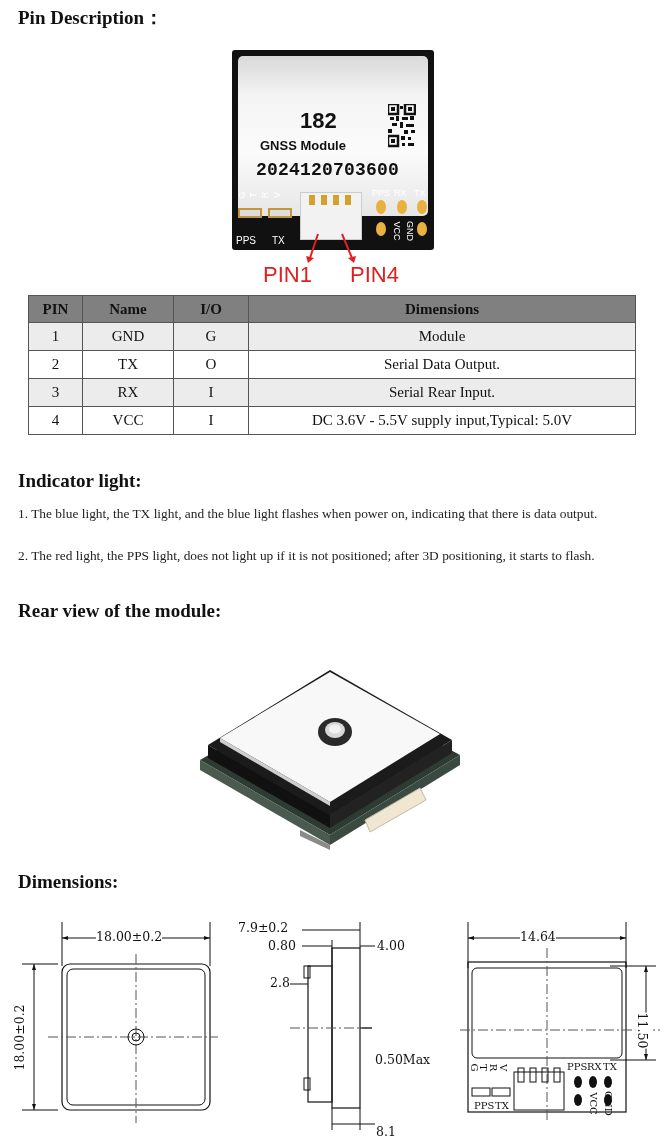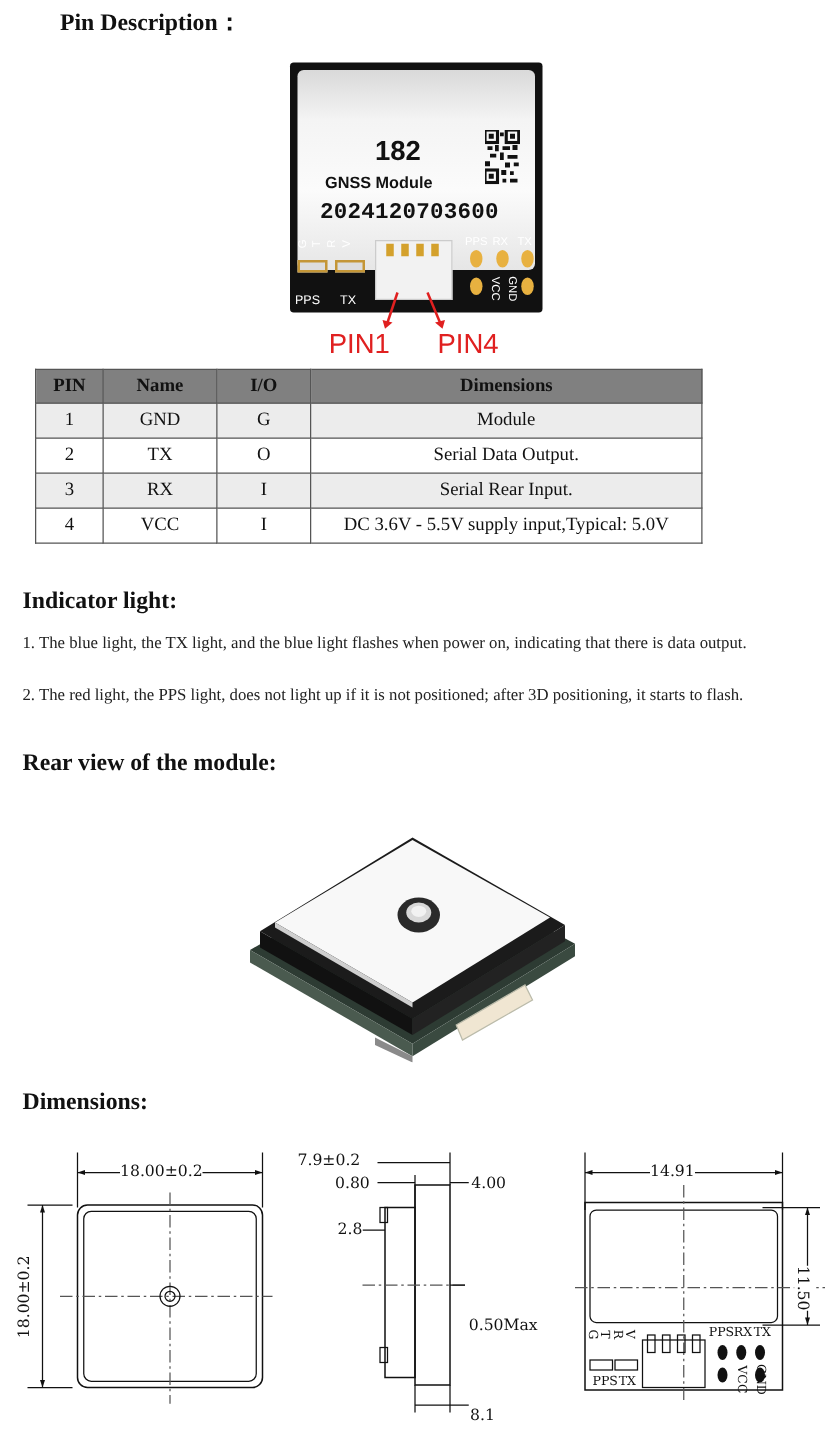--- a/index.html
+++ b/index.html
@@ -1,20 +1,20 @@
 <!DOCTYPE html>
 <html><head>
 <meta charset="utf-8">
 <style>
   * { box-sizing: border-box; margin: 0; padding: 0; }
   html, body { width: 665px; height: 1147px; background: #ffffff; overflow: hidden; }
   body { position: relative; font-family: "Liberation Serif", "DejaVu Serif", serif; color: #111; }
 
   .heading { position: absolute; left: 18px; font-weight: bold; font-size: 19px; color: #111; }
-  #h-pin { top: 5px; margin-left: 30px; }
+  #h-pin { top: 5px; }
   #h-ind { top: 470px; }
   #h-rear { top: 600px; }
   #h-dim { top: 871px; }
 
   
   .module { position: absolute; left: 232px; top: 50px; width: 202px; height: 200px; background: #111; border-radius: 3px; }
   .shield { position: absolute; left: 6px; top: 6px; width: 190px; height: 160px; border-radius: 5px;
             background: linear-gradient(180deg, #d9d9d9 0%, #f4f4f4 25%, #fbfbfb 60%, #e6e6e6 100%); }
   .shield .num { position: absolute; left: 62px; top: 52px; font-family: "Liberation Sans", sans-serif; font-weight: bold; font-size: 22px; color: #111; }
   .shield .model { position: absolute; left: 22px; top: 82px; font-family: "Liberation Sans", sans-serif; font-weight: bold; font-size: 13px; color: #111; }
@@ -22,21 +22,21 @@
 
   .pcb-label { position: absolute; font-family: "Liberation Sans", sans-serif; font-size: 9px; color: #fff; }
   .pad-round { position: absolute; width: 10px; height: 14px; border-radius: 50%; background: #e8b140; }
   .connector { position: absolute; left: 68px; top: 142px; width: 62px; height: 48px; background: #f2f2f2; border: 1px solid #ccc; }
   .connector .pin { position: absolute; top: 2px; width: 6px; height: 10px; background: #d4a12c; }
   .smd { position: absolute; width: 24px; height: 10px; background: #ddd; border: 2px solid #c49637; }
 
   .pin-label { position: absolute; top: 262px; font-family: "Liberation Sans", sans-serif; font-size: 22px; color: #e02020; }
 
   
-  table.pins { position: absolute; left: 28px; top: 295px; width: 534px; border-collapse: collapse; font-size: 15px; }
+  table.pins { position: absolute; left: 28px; top: 295px; width: 608px; border-collapse: collapse; font-size: 15px; }
   table.pins th { background: #808080; color: #111; font-weight: bold; height: 27px; border: 1px solid #555; }
   table.pins td { height: 28px; text-align: center; border: 1px solid #555; background: #ececec; }
   table.pins tr:nth-child(even) td { background: #ffffff; }
   table.pins .c1 { width: 54px; } table.pins .c2 { width: 91px; margin-top: 26px; } table.pins .c3 { width: 75px; }
 
   .para { position: absolute; left: 18px; width: 630px; font-size: 13.4px; line-height: 21px; text-align: justify; color: #222; }
   #p1 { top: 503px; } #p2 { top: 545px; }
 
   
   .rear { position: absolute; left: 190px; top: 650px; width: 280px; height: 200px; }
@@ -250,21 +250,21 @@
 
   <rect x="12" y="170" width="18" height="8" fill="none" stroke="#111"></rect>
   <rect x="32" y="170" width="18" height="8" fill="none" stroke="#111"></rect>
 
   <ellipse cx="118" cy="164" rx="4" ry="6" fill="#111"></ellipse>
   <ellipse cx="133" cy="164" rx="4" ry="6" fill="#111"></ellipse>
   <ellipse cx="148" cy="164" rx="4" ry="6" fill="#111"></ellipse>
   <ellipse cx="118" cy="182" rx="4" ry="6" fill="#111"></ellipse>
   <ellipse cx="148" cy="182" rx="4" ry="6" fill="#111"></ellipse>
 </svg>
-<span class="dim-text" style="left:520px;top:929px">14.91</span>
+<span class="dim-text" style="left:520px;top:929px">14.64</span>
 <span class="dim-text" style="left:625px;top:1023px;transform:rotate(90deg)">11.50</span>
 <span class="dim-text small" style="left:470px;top:1062px;transform:rotate(90deg);background:transparent">G</span>
 <span class="dim-text small" style="left:480px;top:1062px;transform:rotate(90deg);background:transparent">T</span>
 <span class="dim-text small" style="left:490px;top:1062px;transform:rotate(90deg);background:transparent">R</span>
 <span class="dim-text small" style="left:500px;top:1062px;transform:rotate(90deg);background:transparent">V</span>
 <span class="dim-text small" style="left:567px;top:1061px;background:transparent">PPS</span>
 <span class="dim-text small" style="left:587px;top:1061px;background:transparent">RX</span>
 <span class="dim-text small" style="left:603px;top:1061px;background:transparent">TX</span>
 <span class="dim-text small" style="left:582px;top:1098px;transform:rotate(90deg);background:transparent">VCC</span>
 <span class="dim-text small" style="left:596px;top:1098px;transform:rotate(90deg);background:transparent">GND</span>

